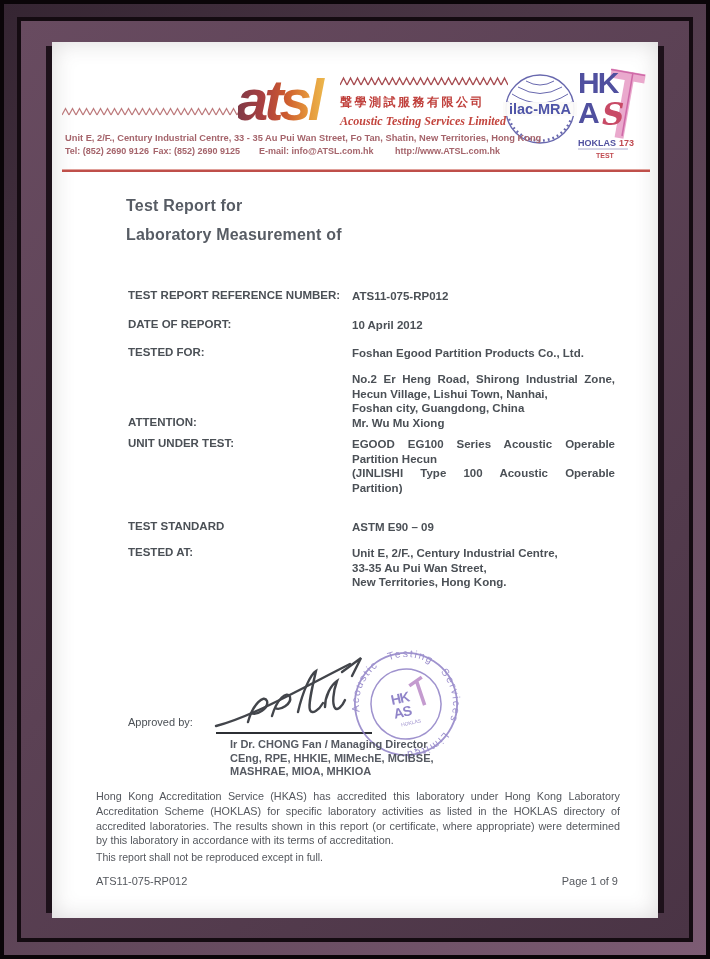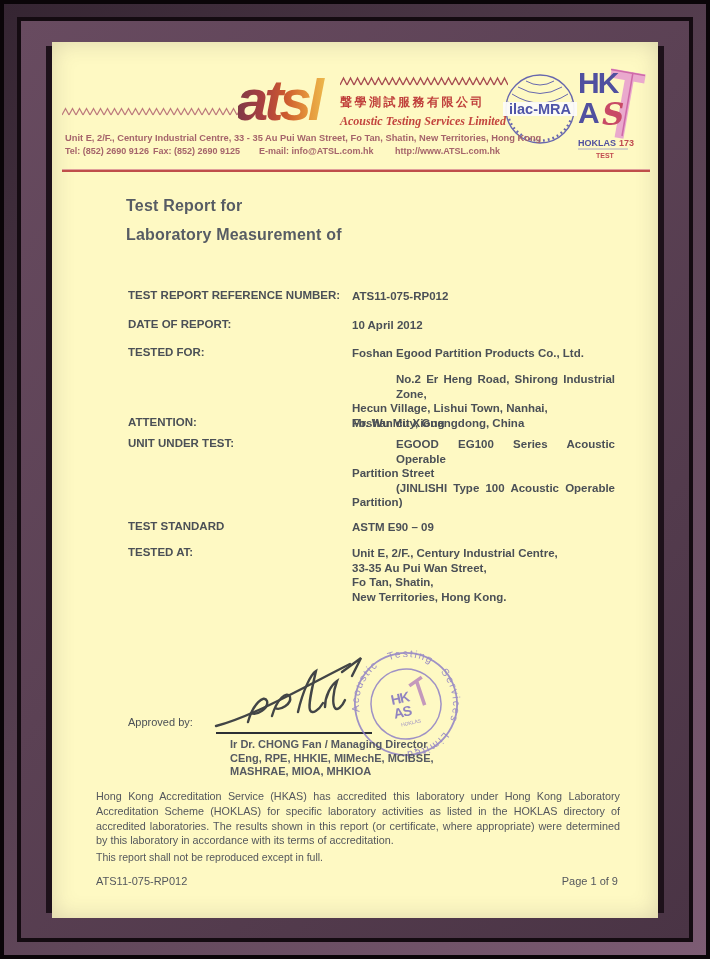--- a/index.html
+++ b/index.html
@@ -7,21 +7,21 @@
             font-family:"Liberation Sans", sans-serif; }
   
   .f1 { position:absolute; inset:0; background:#0a0508; }
   .f2 { position:absolute; inset:4px;
         background:linear-gradient(135deg,#352532 0%,#553e4f 45%,#7d5c74 100%); }
   .f3 { position:absolute; inset:17px; background:#140b11; }
   .f4 { position:absolute; inset:21px;
         background:linear-gradient(135deg,#684b60 0%,#5b4154 45%,#4a3445 100%); }
   .f5 { position:absolute; inset:46px; background:#1d111a; }
   .page { position:absolute; left:52px; top:42px; width:606px; height:876px;
-          background:#fef9c3; box-shadow:inset 0 0 22px rgba(90,80,88,.22); }
+          background:#ffffff; box-shadow:inset 0 0 22px rgba(90,80,88,.22); }
 
   
   .zz-left  { position:absolute; left:10px;  top:62px; }
   .atsl     { position:absolute; left:186px; top:24px; }
   .atsl-text{ font-family:"Liberation Sans",sans-serif; font-style:italic;
               font-weight:bold; font-size:58px; letter-spacing:-4px; }
   .brand-right { position:absolute; left:288px; top:32px; width:176px; }
   .zh { margin-top:2px; font-size:12px; font-weight:bold; color:#c0403c;
         letter-spacing:2.5px; white-space:nowrap;
         font-family:"DejaVu Sans",sans-serif; }
@@ -46,21 +46,21 @@
 
   
   .title { position:absolute; left:74px; top:149px; font-size:16px; font-weight:bold;
            color:#575c64; line-height:29px; letter-spacing:.2px; }
 
   
   .lbl { position:absolute; left:76px; font-size:11.5px; font-weight:bold; color:#4b5056;
          white-space:nowrap; }
   .val { position:absolute; left:300px; width:263px; font-size:11.5px; font-weight:bold;
          color:#4b5056; line-height:14.5px; }
-  .jl  { text-align:justify; text-align-last:justify;margin-left:44px; }
+  .jl  { text-align:justify; text-align-last:justify; }
 
   
   .sig   { position:absolute; left:158px; top:606px; }
   .stamp { position:absolute; left:295px; top:603px; transform:rotate(-12deg); }
   .stamp-ring-text { font:10.5px "Liberation Sans",sans-serif; letter-spacing:1.6px;
                      word-spacing:7px; }
   .stamp-hk { font:bold 14px "Liberation Sans",sans-serif; fill:#7e70c0; letter-spacing:-1px; }
   .approved { position:absolute; left:76px; top:674px; font-size:11px; color:#4b5056; }
   .cred { position:absolute; left:178px; top:696px; font-size:11px; font-weight:bold;
           color:#565a62; line-height:13.5px; }
@@ -171,33 +171,32 @@
       <div>Hecun Village, Lishui Town, Nanhai,</div>
       <div>Foshan city, Guangdong, China</div>
     </div>
 
     <div class="lbl" style="top:374px">ATTENTION:</div>
     <div class="val" style="top:374px">Mr. Wu Mu Xiong</div>
 
     <div class="lbl" style="top:395px">UNIT UNDER TEST:</div>
     <div class="val" style="top:395px">
       <div class="jl">EGOOD EG100 Series Acoustic Operable</div>
-      <div>Partition Street</div>
+      <div>Partition Hecun</div>
       <div class="jl">(JINLISHI Type 100 Acoustic Operable</div>
       <div>Partition)</div>
     </div>
 
     <div class="lbl" style="top:478px">TEST STANDARD</div>
     <div class="val" style="top:478px">ASTM E90 – 09</div>
 
     <div class="lbl" style="top:504px">TESTED AT:</div>
     <div class="val" style="top:504px">
       <div>Unit E, 2/F., Century Industrial Centre,</div>
       <div>33-35 Au Pui Wan Street,</div>
-      <div>Fo Tan, Shatin,</div>
       <div>New Territories, Hong Kong.</div>
     </div>
 
     <svg class="sig" width="170" height="90" viewBox="0 0 170 90">
       <g fill="none" stroke="#33363c" stroke-width="2.4" stroke-linecap="round" opacity="0.92">
         <path d="M6,78 C44,68 96,38 140,16"></path>
         <path d="M132,24 L151,10 L142,28"></path>
         <path d="M38,74 C43,56 54,46 57,53 C59,60 47,68 41,65"></path>
         <path d="M62,68 C67,51 77,42 80,49 C82,56 70,63 65,60"></path>
         <path d="M88,64 C93,42 101,26 106,23 C102,40 98,57 100,62 C102,67 109,62 113,55"></path>

